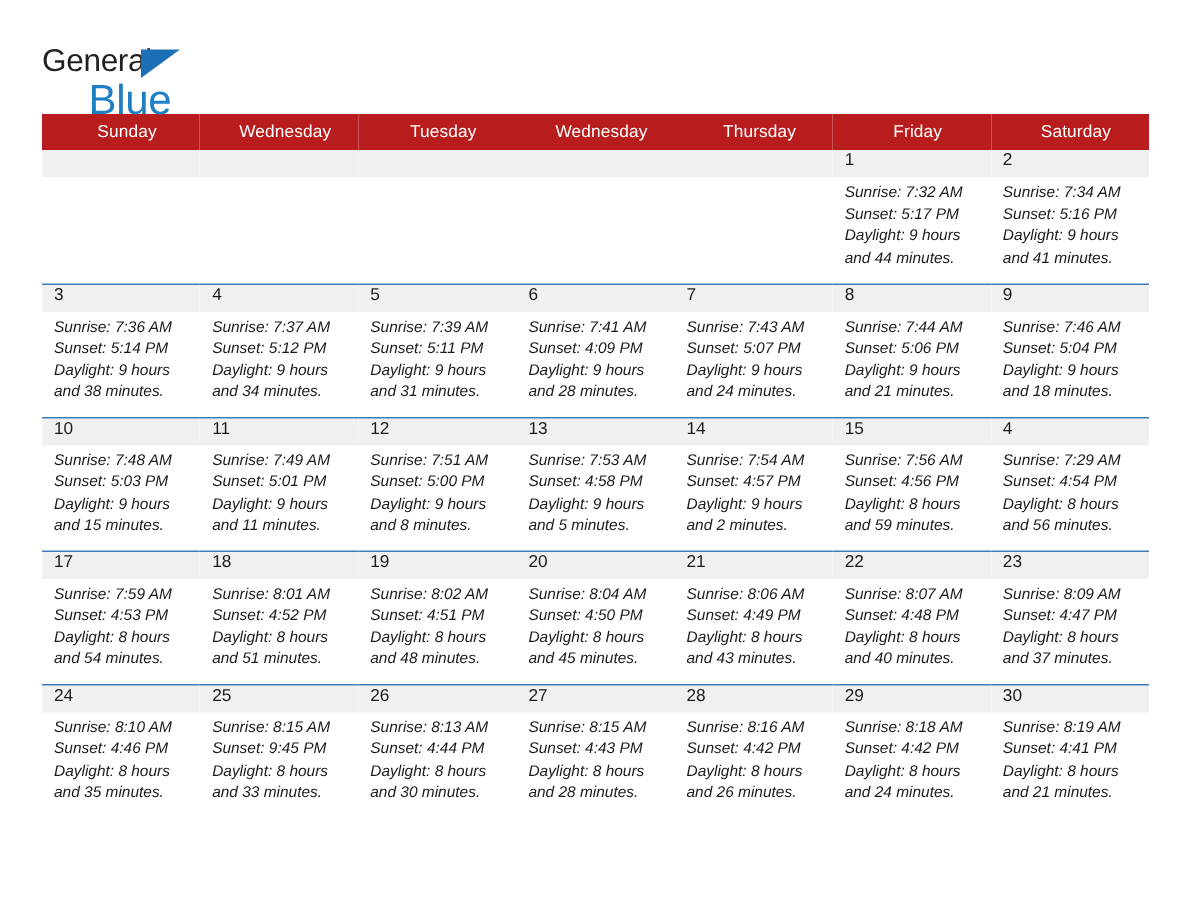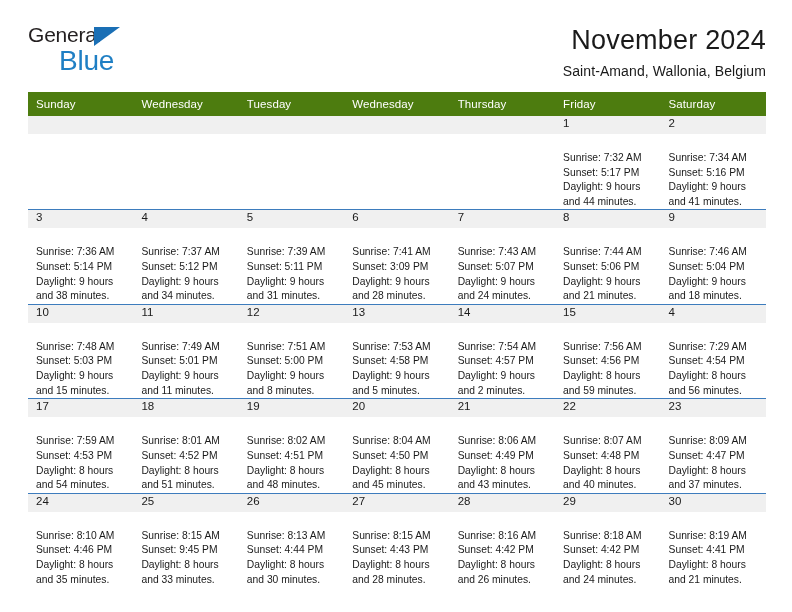--- a/index.html
+++ b/index.html
@@ -11,24 +11,24 @@
   body {
     font-family: "Liberation Sans", sans-serif;
     color: #222222;
     position: relative;
     overflow: hidden;
   }
 
   
   .page-header {
     display: flex;
-    align-items: flex-start;
+    align-items: flex-end;
     justify-content: space-between;
     padding: 24px 26px 0 28px;
-    height: 92px;
+    height: 76px;
   }
   .brand {
     position: relative;
     width: 120px;
     height: 46px;
     line-height: 1;
   }
   .brand-general {
     font-size: 21px;
     color: #231f20;
@@ -73,25 +73,25 @@
   }
 
   
   .calendar {
     margin: 0 26px 0 28px;
     width: 738px;
     border-collapse: collapse;
     table-layout: fixed;
   }
   .calendar thead th {
-    background: #4d7c0f;
+    background: #b91c1c;
     color: #ffffff;
     font-size: 11.5px;
     font-weight: normal;
-    text-align: left;
+    text-align: center;
     padding: 6px 0 6px 8px;
     height: 21px;
     letter-spacing: 0.1px;
   }
   .calendar td {
     vertical-align: top;
     border-top: 1.5px solid #3d7cbd;
     height: 89px;
     width: 105.4px;
     padding: 0;
@@ -102,40 +102,37 @@
   }
   .daynum-strip {
     background: #f0f0f0;
     height: 18px;
     padding: 1px 0 0 8px;
     font-size: 11.5px;
     color: #1a1a1a;
   }
   td.empty .daynum-strip { background: #f0f0f0; }
   .cell-body {
-    padding: 17px 6px 0 8px;
+    padding: 4px 6px 0 8px;
     font-size: 10.3px;
     line-height: 1.42;
     color: #1a1a1a;
+    font-style: italic;
   }
   .cell-body div { white-space: nowrap; }
   .cell-body .daylight { white-space: normal; }
 </style>
 </head>
 <body>
 
 <div class="page-header">
   <div class="brand">
     <span class="brand-general">General</span>
     <span class="brand-triangle"></span>
     <span class="brand-blue">Blue</span>
-  </div>
-  <div class="title-block">
-    <div class="cal-title">November 2024</div>
-    <div class="cal-subtitle">Saint-Amand, Wallonia, Belgium</div>
   </div>
 </div>
 
 <table class="calendar">
   <thead>
     <tr>
         <th>Sunday</th>
         <th>Wednesday</th>
         <th>Tuesday</th>
         <th>Wednesday</th>
@@ -200,21 +197,21 @@
           <div class="cell-body">
             <div>Sunrise: 7:39 AM</div>
             <div>Sunset: 5:11 PM</div>
             <div class="daylight">Daylight: 9 hours and 31 minutes.</div>
           </div>
         </td>
         <td class="">
           <div class="daynum-strip">6</div>
           <div class="cell-body">
             <div>Sunrise: 7:41 AM</div>
-            <div>Sunset: 3:09 PM</div>
+            <div>Sunset: 4:09 PM</div>
             <div class="daylight">Daylight: 9 hours and 28 minutes.</div>
           </div>
         </td>
         <td class="">
           <div class="daynum-strip">7</div>
           <div class="cell-body">
             <div>Sunrise: 7:43 AM</div>
             <div>Sunset: 5:07 PM</div>
             <div class="daylight">Daylight: 9 hours and 24 minutes.</div>
           </div>

